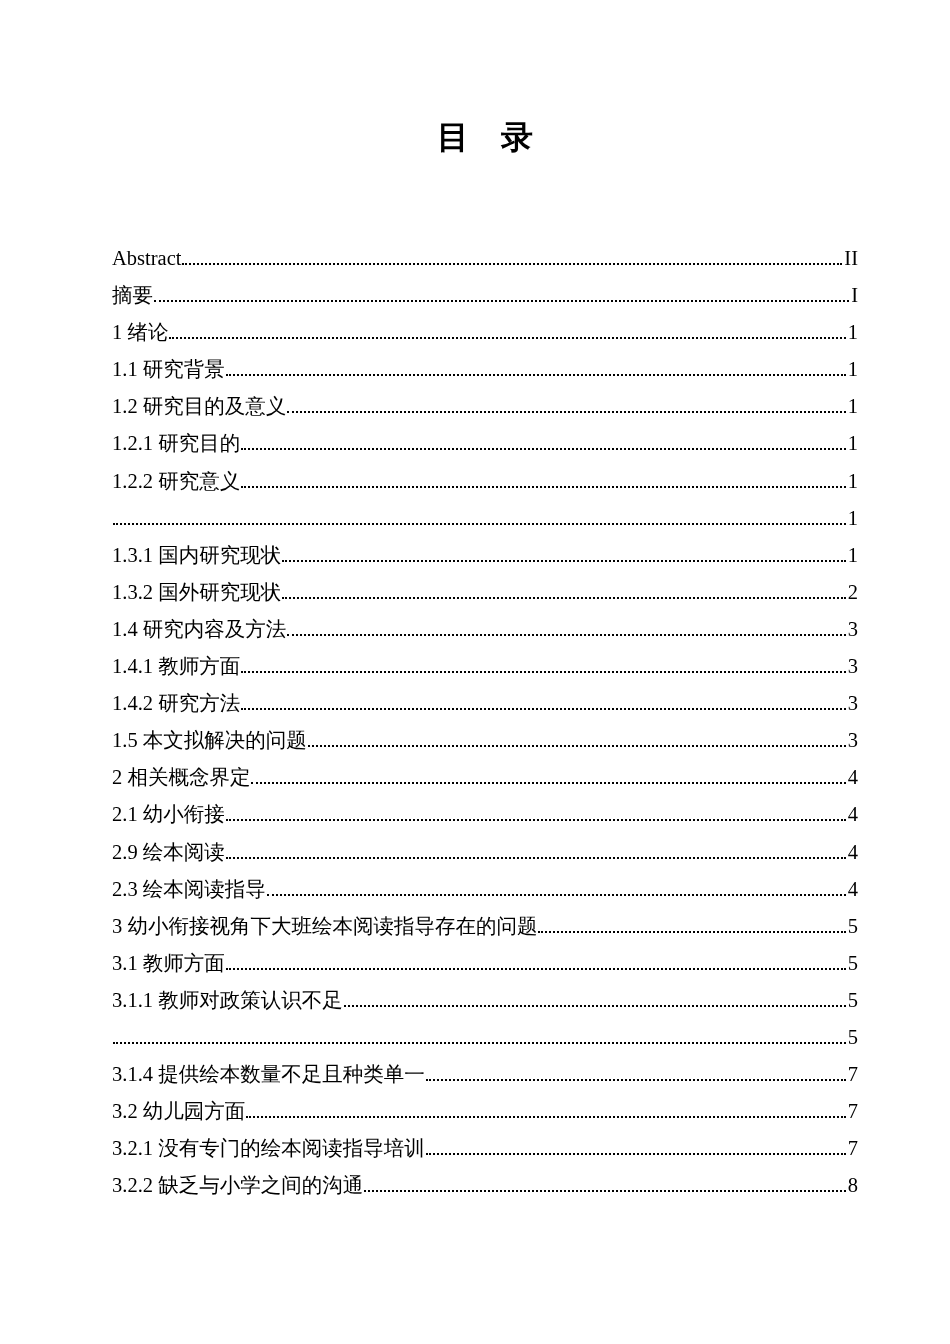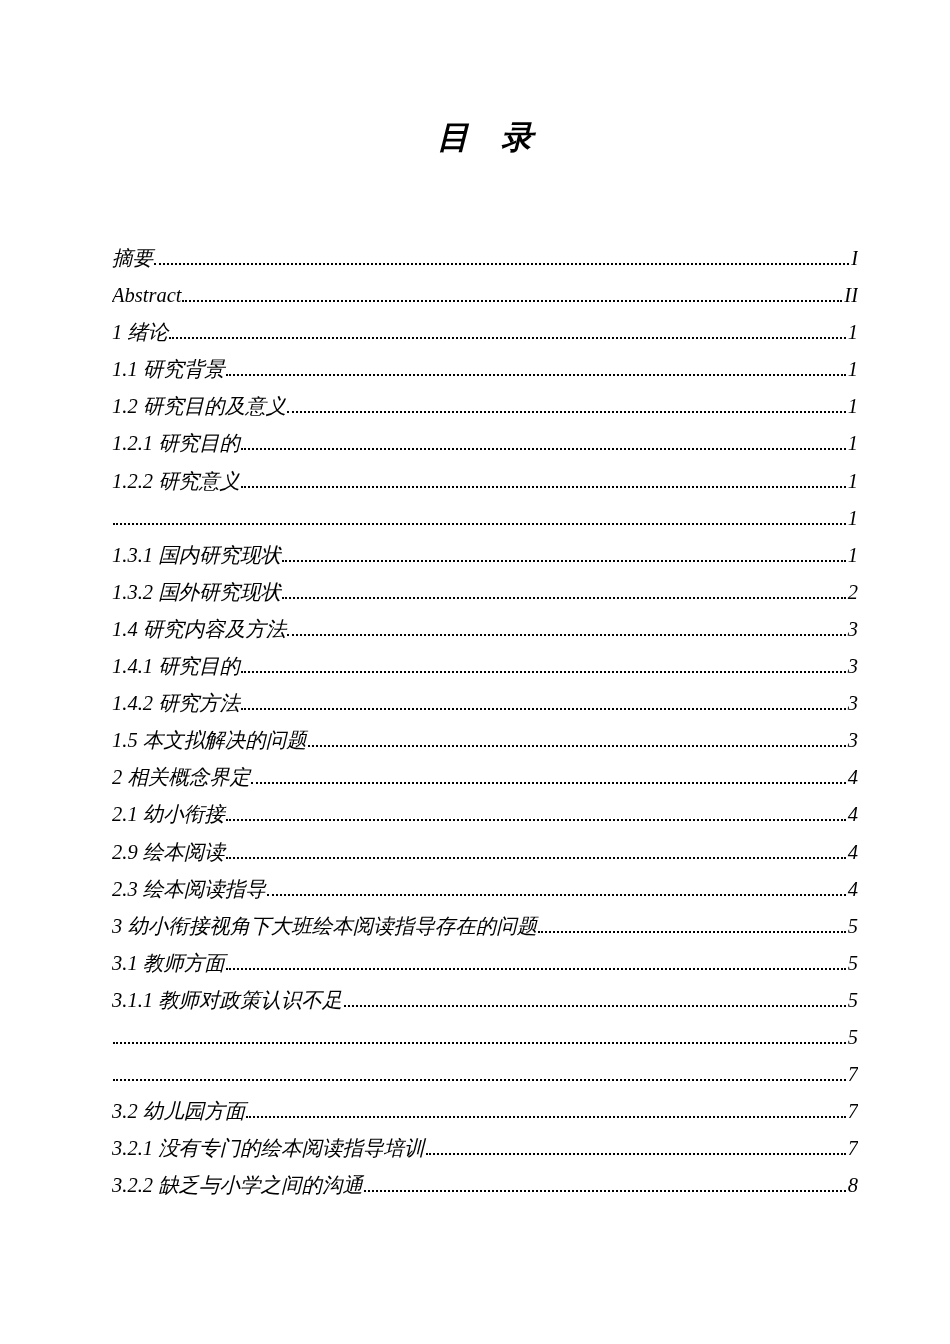--- a/index.html
+++ b/index.html
@@ -13,21 +13,20 @@
     overflow: hidden;
     font-family: "Liberation Serif", "DejaVu Serif", serif;
     color: #000000;
   }
   .page {
     box-sizing: border-box;
     width: 950px;
     height: 1344px;
     padding: 116px 92px 0 112px;
     background: #ffffff;
-    font-style: italic;
   }
   .doc-title {
     margin: 0 0 82px 0;
     font-size: 32px;
     line-height: 42px;
     font-weight: bold;
     text-align: center;
     color: #000000;
   }
   .toc-list {
@@ -59,28 +58,28 @@
   }
 </style>
 </head>
 <body>
 
 <div class="page">
   <h1 class="doc-title">目　录</h1>
 
   <div class="toc-list" id="toc-list">
       <div class="toc-row">
+        <span class="toc-label">Abstract</span>
+        <span class="toc-dots"></span>
+        <span class="toc-page">II</span>
+      </div>
+      <div class="toc-row">
         <span class="toc-label">摘要</span>
         <span class="toc-dots"></span>
         <span class="toc-page">I</span>
-      </div>
-      <div class="toc-row">
-        <span class="toc-label">Abstract</span>
-        <span class="toc-dots"></span>
-        <span class="toc-page">II</span>
       </div>
       <div class="toc-row">
         <span class="toc-label">1 绪论</span>
         <span class="toc-dots"></span>
         <span class="toc-page">1</span>
       </div>
       <div class="toc-row">
         <span class="toc-label">1.1 研究背景</span>
         <span class="toc-dots"></span>
         <span class="toc-page">1</span>
@@ -113,21 +112,21 @@
         <span class="toc-label">1.3.2 国外研究现状</span>
         <span class="toc-dots"></span>
         <span class="toc-page">2</span>
       </div>
       <div class="toc-row">
         <span class="toc-label">1.4 研究内容及方法</span>
         <span class="toc-dots"></span>
         <span class="toc-page">3</span>
       </div>
       <div class="toc-row">
-        <span class="toc-label">1.4.1 研究目的</span>
+        <span class="toc-label">1.4.1 教师方面</span>
         <span class="toc-dots"></span>
         <span class="toc-page">3</span>
       </div>
       <div class="toc-row">
         <span class="toc-label">1.4.2 研究方法</span>
         <span class="toc-dots"></span>
         <span class="toc-page">3</span>
       </div>
       <div class="toc-row">
         <span class="toc-label">1.5 本文拟解决的问题</span>
@@ -167,20 +166,21 @@
       <div class="toc-row">
         <span class="toc-label">3.1.1 教师对政策认识不足</span>
         <span class="toc-dots"></span>
         <span class="toc-page">5</span>
       </div>
       <div class="toc-row">
         <span class="toc-dots"></span>
         <span class="toc-page">5</span>
       </div>
       <div class="toc-row">
+        <span class="toc-label">3.1.4 提供绘本数量不足且种类单一</span>
         <span class="toc-dots"></span>
         <span class="toc-page">7</span>
       </div>
       <div class="toc-row">
         <span class="toc-label">3.2 幼儿园方面</span>
         <span class="toc-dots"></span>
         <span class="toc-page">7</span>
       </div>
       <div class="toc-row">
         <span class="toc-label">3.2.1 没有专门的绘本阅读指导培训</span>

